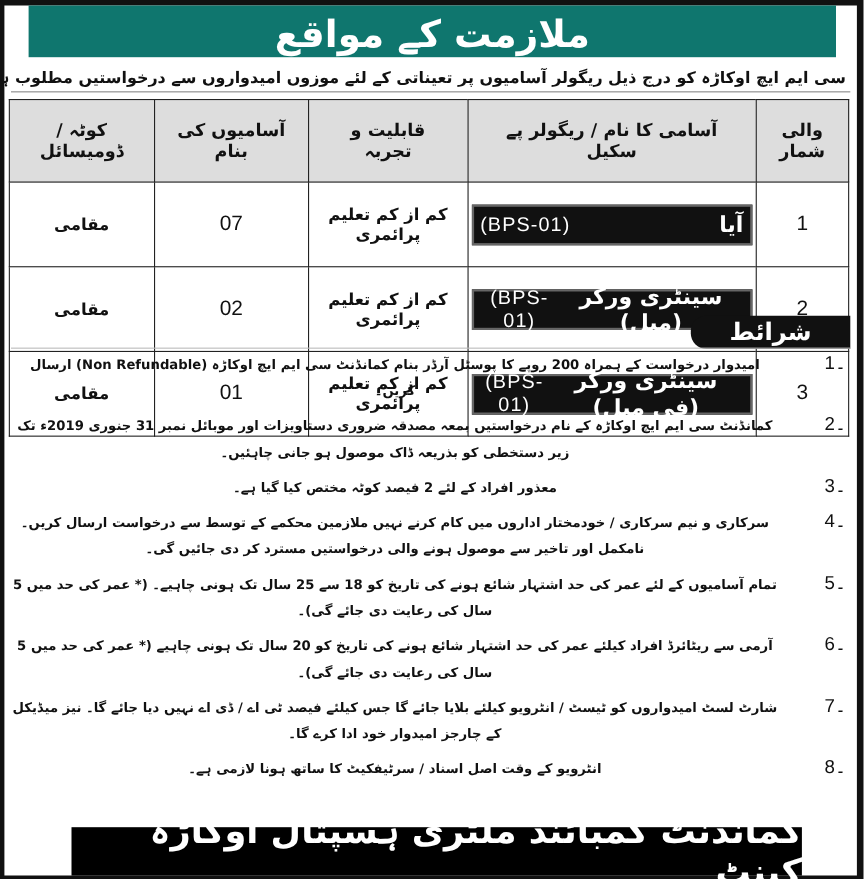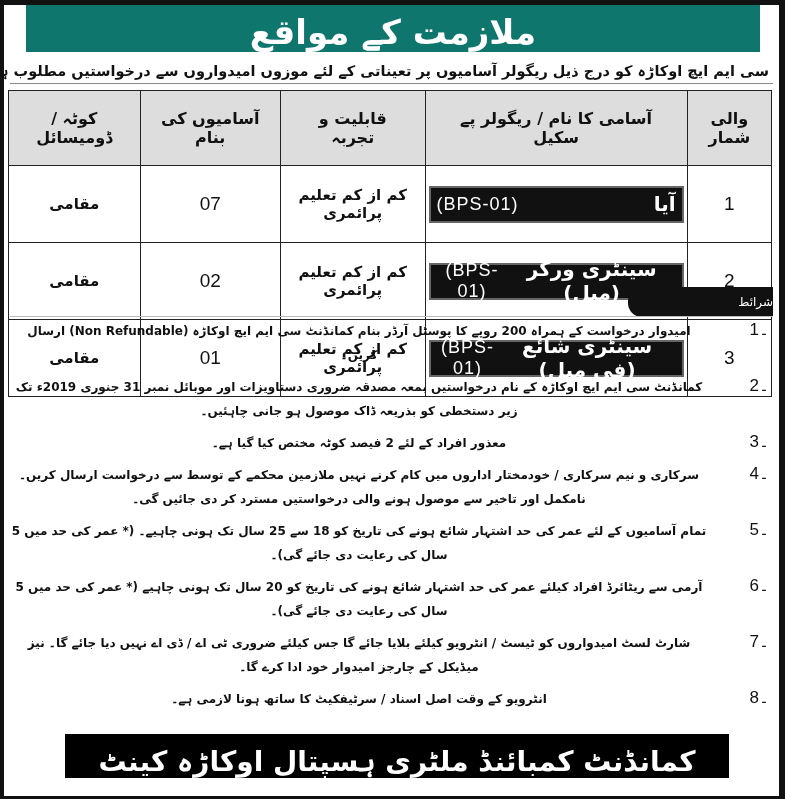--- a/index.html
+++ b/index.html
@@ -14,28 +14,28 @@
   table.posts th, table.posts td { border:1.5px solid #222; text-align:center; padding:16px; }
   table.posts th { background:#ddd; height:42px; font-size:16px; font-weight:bold; }
   table.posts td { height:44px; font-size:15px; font-weight:bold; }
   td.num { font-family:"Liberation Sans", sans-serif; font-weight:normal !important; font-size:19px !important; }
   td.post-cell { padding:3px !important; }
   .post-box { background:#111; color:#fff; height:37px; display:flex; align-items:center; justify-content:space-between;
               padding:0 6px; border:2px solid #666; box-sizing:border-box; direction:rtl; }
   .post-name { font-size:20px; font-weight:bold;text-align:center; }
   .post-bps { font-family:"Liberation Sans", sans-serif; font-size:18px; font-weight:normal; direction:ltr; letter-spacing:1px;text-align:center; }
   .cond-tab { position:absolute; right:6px; top:282px; width:145px; height:30px; background:#111; color:#fff;
-              border-radius:14px 0 0 14px; font-size:12px; font-weight:normal; display:flex; align-items:center; justify-content:flex-start; letter-spacing:6px; direction:rtl; }
+              border-radius:14px 0 0 14px; font-size:22px; font-weight:bold; display:flex; align-items:center; justify-content:center; letter-spacing:6px; direction:rtl; }
   .cond-tab-line { position:absolute; right:6px; left:6px; top:311px; border-top:1px solid #bbb; }
   .conditions { position:absolute; right:10px; top:314px; width:760px; direction:rtl; }
   .cond { display:flex; flex-direction:row; align-items:flex-start; margin-bottom:8px; }
   .cond-num { width:50px; flex:none; font-family:"Liberation Sans", sans-serif; font-size:17px; text-align:right; line-height:21px; direction:ltr; }
   .cond-text { flex:1; font-size:12px; font-weight:bold; line-height:24px; text-align:center; padding-right:10px; }
-  .footer-bar { position:absolute; left:61px; bottom:18px; width:664px; height:44px; background:#000; color:#fff;
-                display:flex; align-items:flex-end; justify-content:center; font-size:28px; font-weight:bold; letter-spacing:8px; direction:rtl; }
+  .footer-bar { position:absolute; left:61px; bottom:0; width:664px; height:44px; background:#000; color:#fff;
+                display:flex; align-items:center; justify-content:center; font-size:32px; font-weight:bold; letter-spacing:8px; direction:rtl; }
 </style>
 </head>
 <body>
 
 <div class="frame">
 
   <div class="title-bar">
     <span>ملازمت کے مواقع</span>
   </div>
 
@@ -74,21 +74,21 @@
           </div>
         </td>
         <td>کم از کم تعلیم پرائمری</td>
         <td class="num">02</td>
         <td>مقامی</td>
       </tr>
       <tr>
         <td class="num">3</td>
         <td class="post-cell">
           <div class="post-box">
-            <span class="post-name">سینٹری شائع (فی میل)</span>
+            <span class="post-name">سینٹری ورکر (فی میل)</span>
             <span class="post-bps">(BPS-01)</span>
           </div>
         </td>
         <td>کم از کم تعلیم پرائمری</td>
         <td class="num">01</td>
         <td>مقامی</td>
       </tr>
     </tbody>
   </table>
 
@@ -117,21 +117,21 @@
     <div class="cond">
       <span class="cond-num">5۔</span>
       <span class="cond-text">تمام آسامیوں کے لئے عمر کی حد اشتہار شائع ہونے کی تاریخ کو 18 سے 25 سال تک ہونی چاہیے۔ (* عمر کی حد میں 5 سال کی رعایت دی جائے گی)۔</span>
     </div>
     <div class="cond">
       <span class="cond-num">6۔</span>
       <span class="cond-text">آرمی سے ریٹائرڈ افراد کیلئے عمر کی حد اشتہار شائع ہونے کی تاریخ کو 20 سال تک ہونی چاہیے (* عمر کی حد میں 5 سال کی رعایت دی جائے گی)۔</span>
     </div>
     <div class="cond">
       <span class="cond-num">7۔</span>
-      <span class="cond-text">شارٹ لسٹ امیدواروں کو ٹیسٹ / انٹرویو کیلئے بلایا جائے گا جس کیلئے ضروری ٹی اے / ڈی اے نہیں دیا جائے گا۔ نیز میڈیکل کے چارجز امیدوار خود ادا کرے گا۔</span>
+      <span class="cond-text">شارٹ لسٹ امیدواروں کو ٹیسٹ / انٹرویو کیلئے بلایا جائے گا جس کیلئے فیصد ٹی اے / ڈی اے نہیں دیا جائے گا۔ نیز میڈیکل کے چارجز امیدوار خود ادا کرے گا۔</span>
     </div>
     <div class="cond">
       <span class="cond-num">8۔</span>
       <span class="cond-text">انٹرویو کے وقت اصل اسناد / سرٹیفکیٹ کا ساتھ ہونا لازمی ہے۔</span>
     </div>
   </div>
 
   <div class="footer-bar">
     <span>کمانڈنٹ کمبائنڈ ملٹری ہسپتال اوکاڑہ کینٹ</span>
   </div>

